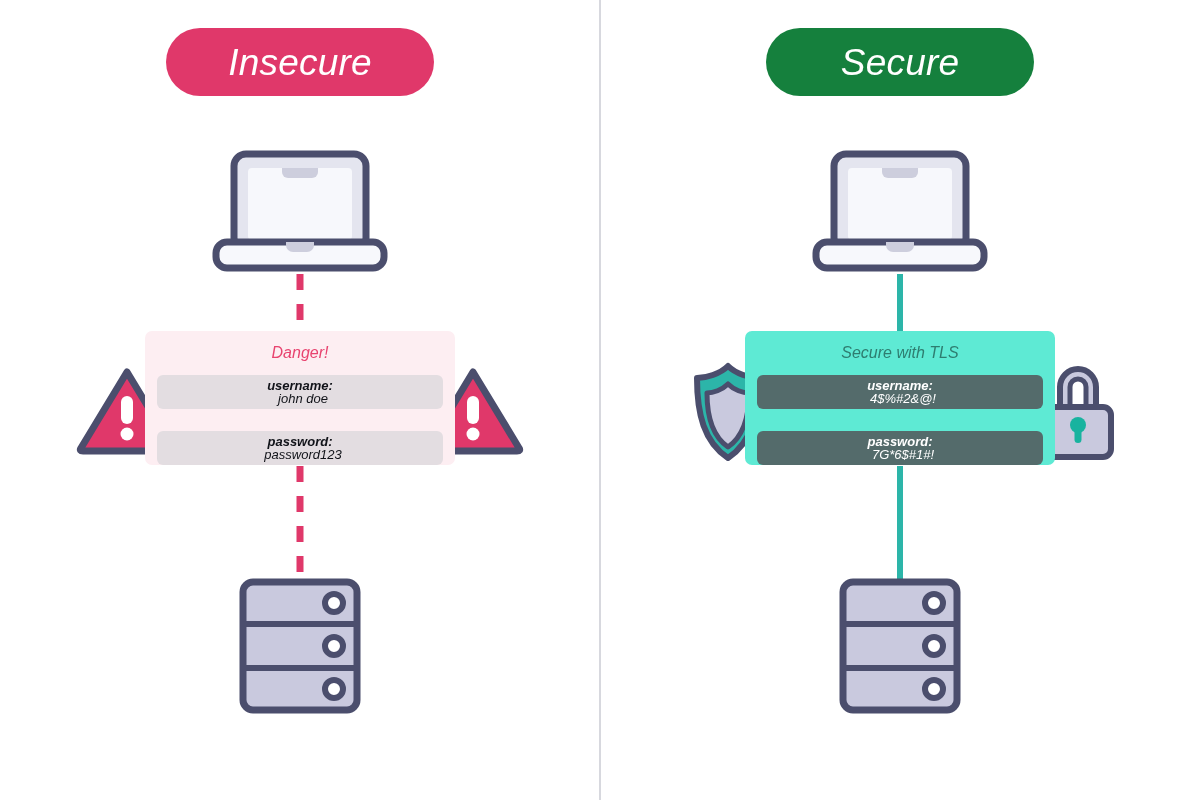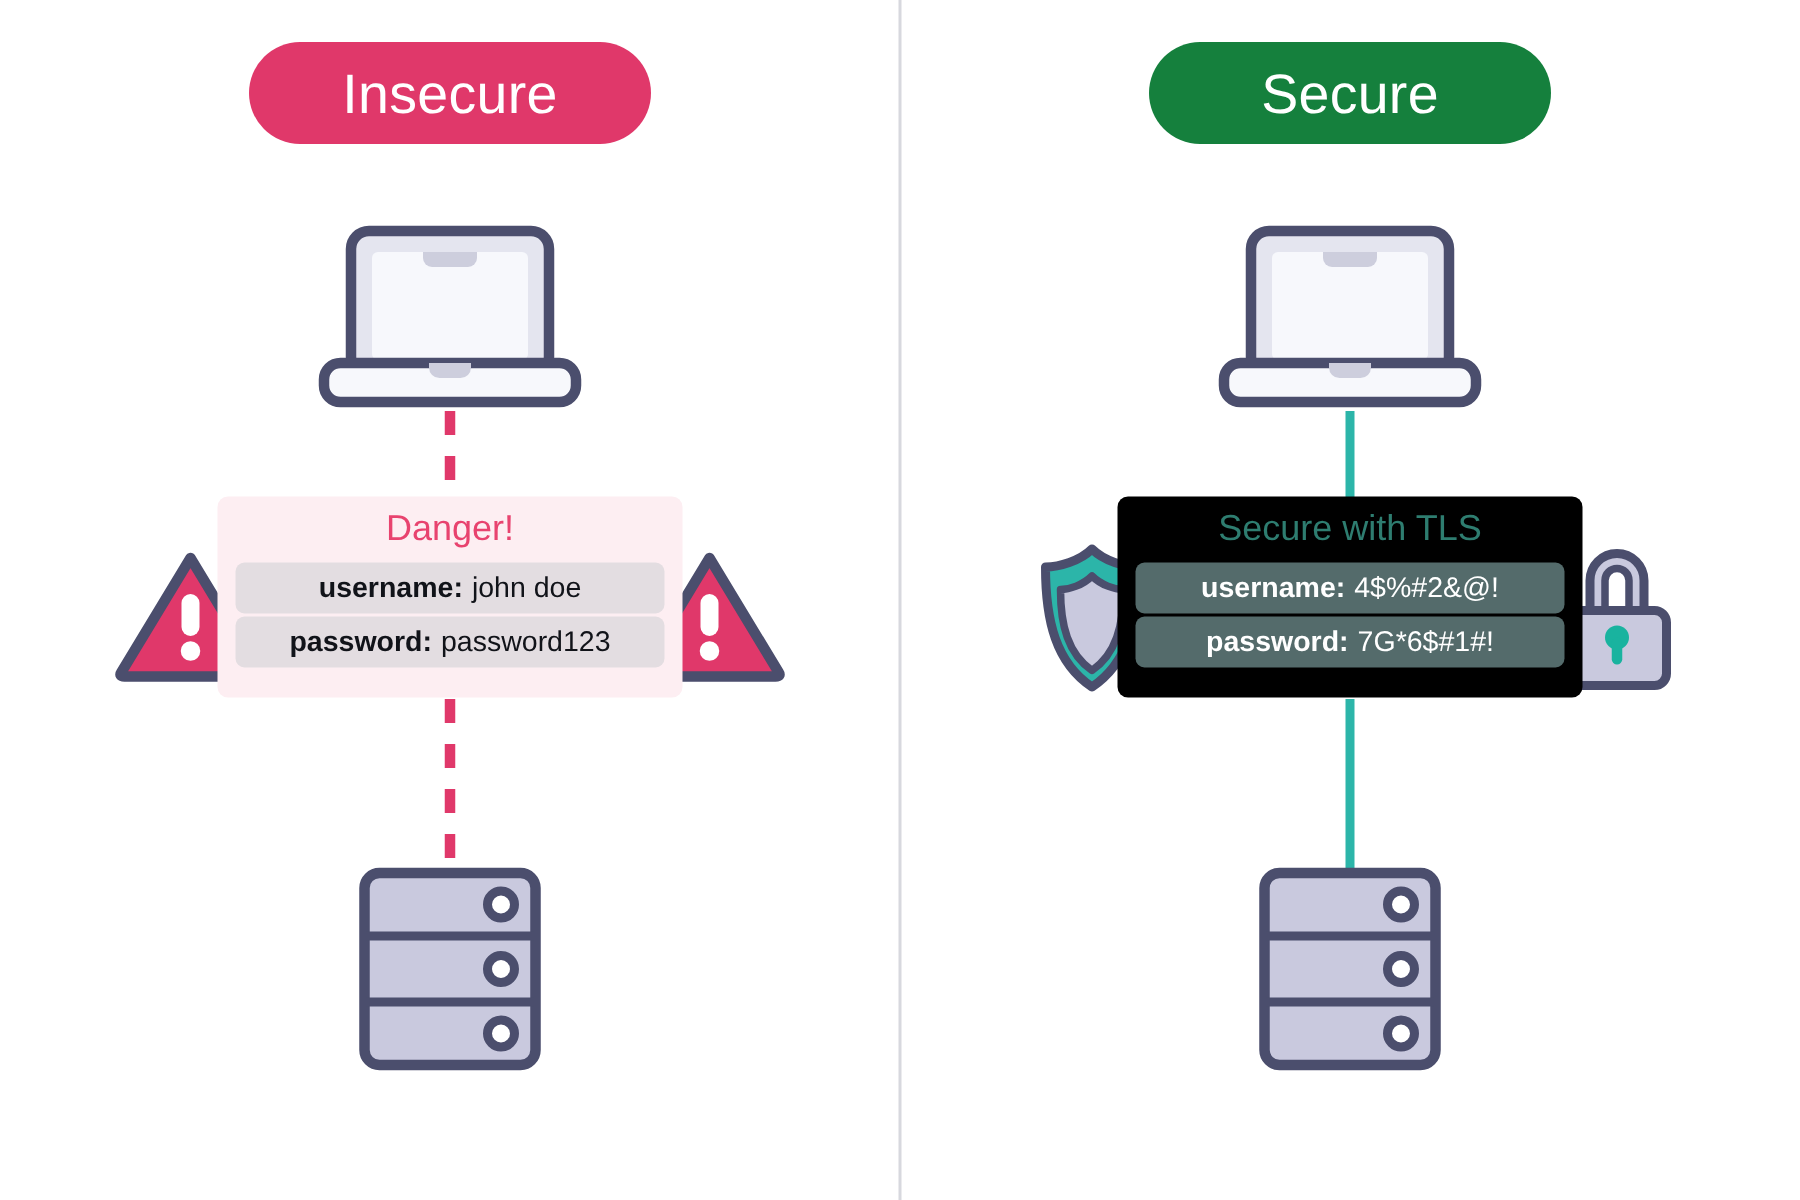--- a/index.html
+++ b/index.html
@@ -12,20 +12,21 @@
     height: 800px;
     background: #ffffff;
     font-family: "Liberation Sans", sans-serif;
     overflow: hidden;
   }
   #stage {
     position: relative;
     width: 1200px;
     height: 800px;
     background: #ffffff;
+    font-style: italic;
   }
 
   
   .divider {
     position: absolute;
     left: 599px;
     top: 0;
     width: 2px;
     height: 800px;
     background: #d7d8de;
@@ -100,44 +101,45 @@
     top: 331px;
     left: 50%;
     transform: translateX(-50%);
     width: 310px;
     height: 134px;
     border-radius: 7px;
     box-sizing: border-box;
     padding-top: 7px;
   }
   .panel.insecure { background: #fdeef2; }
-  .panel.secure   { background: #000000; }
+  .panel.secure   { background: #5eead4; }
 
   .panel-title {
     text-align: center;
-    font-size: 24px;
+    font-size: 16px;
     line-height: 30px;
     font-weight: 400;
     margin-bottom: 7px;
   }
   .panel.insecure .panel-title { color: #e8436f; }
   .panel.secure   .panel-title { color: #2e7d70; }
 
   .chip {
     height: 34px;
-    margin: 0 auto 2px auto;
+    margin: 0 auto 22px auto;
     width: 286px;
     border-radius: 6px;
     display: flex;
     align-items: center;
     justify-content: center;
     box-sizing: border-box;
-    font-size: 19px;
+    font-size: 13px;
     line-height: 1;
     white-space: nowrap;
+    flex-direction: column;
   }
   .panel.insecure .chip {
     background: #e3dde1;
     color: #111319;
   }
   .panel.secure .chip {
     background: #546b6b;
     color: #ffffff;
   }
   .chip .k { font-weight: 700; }

